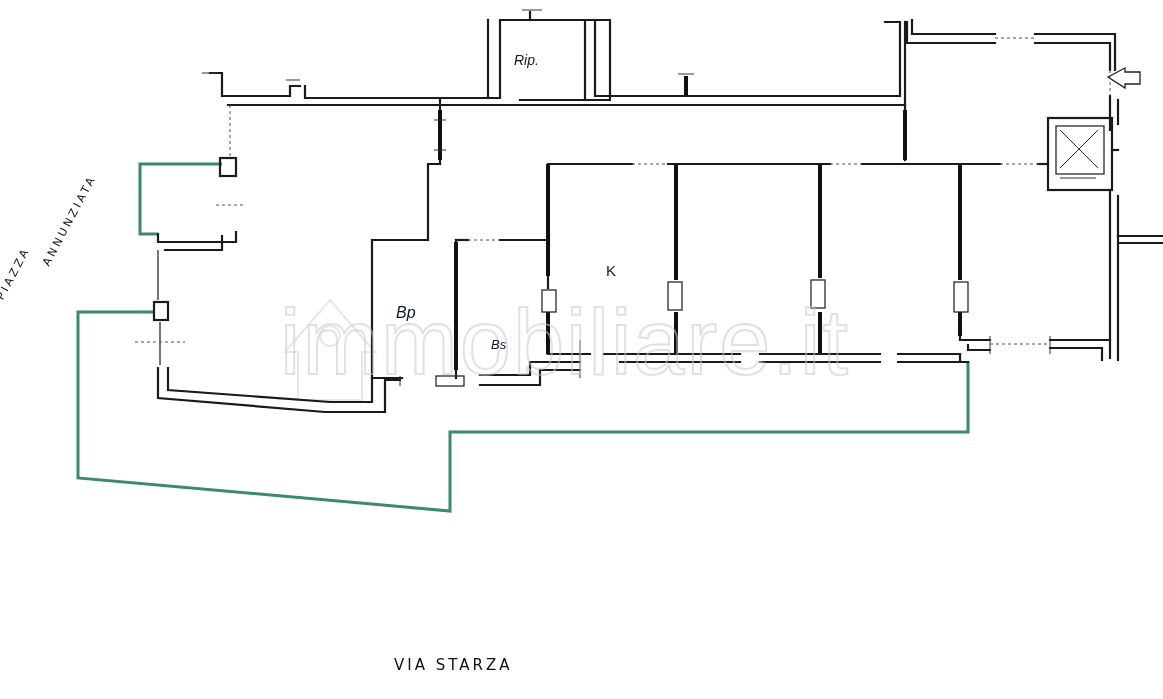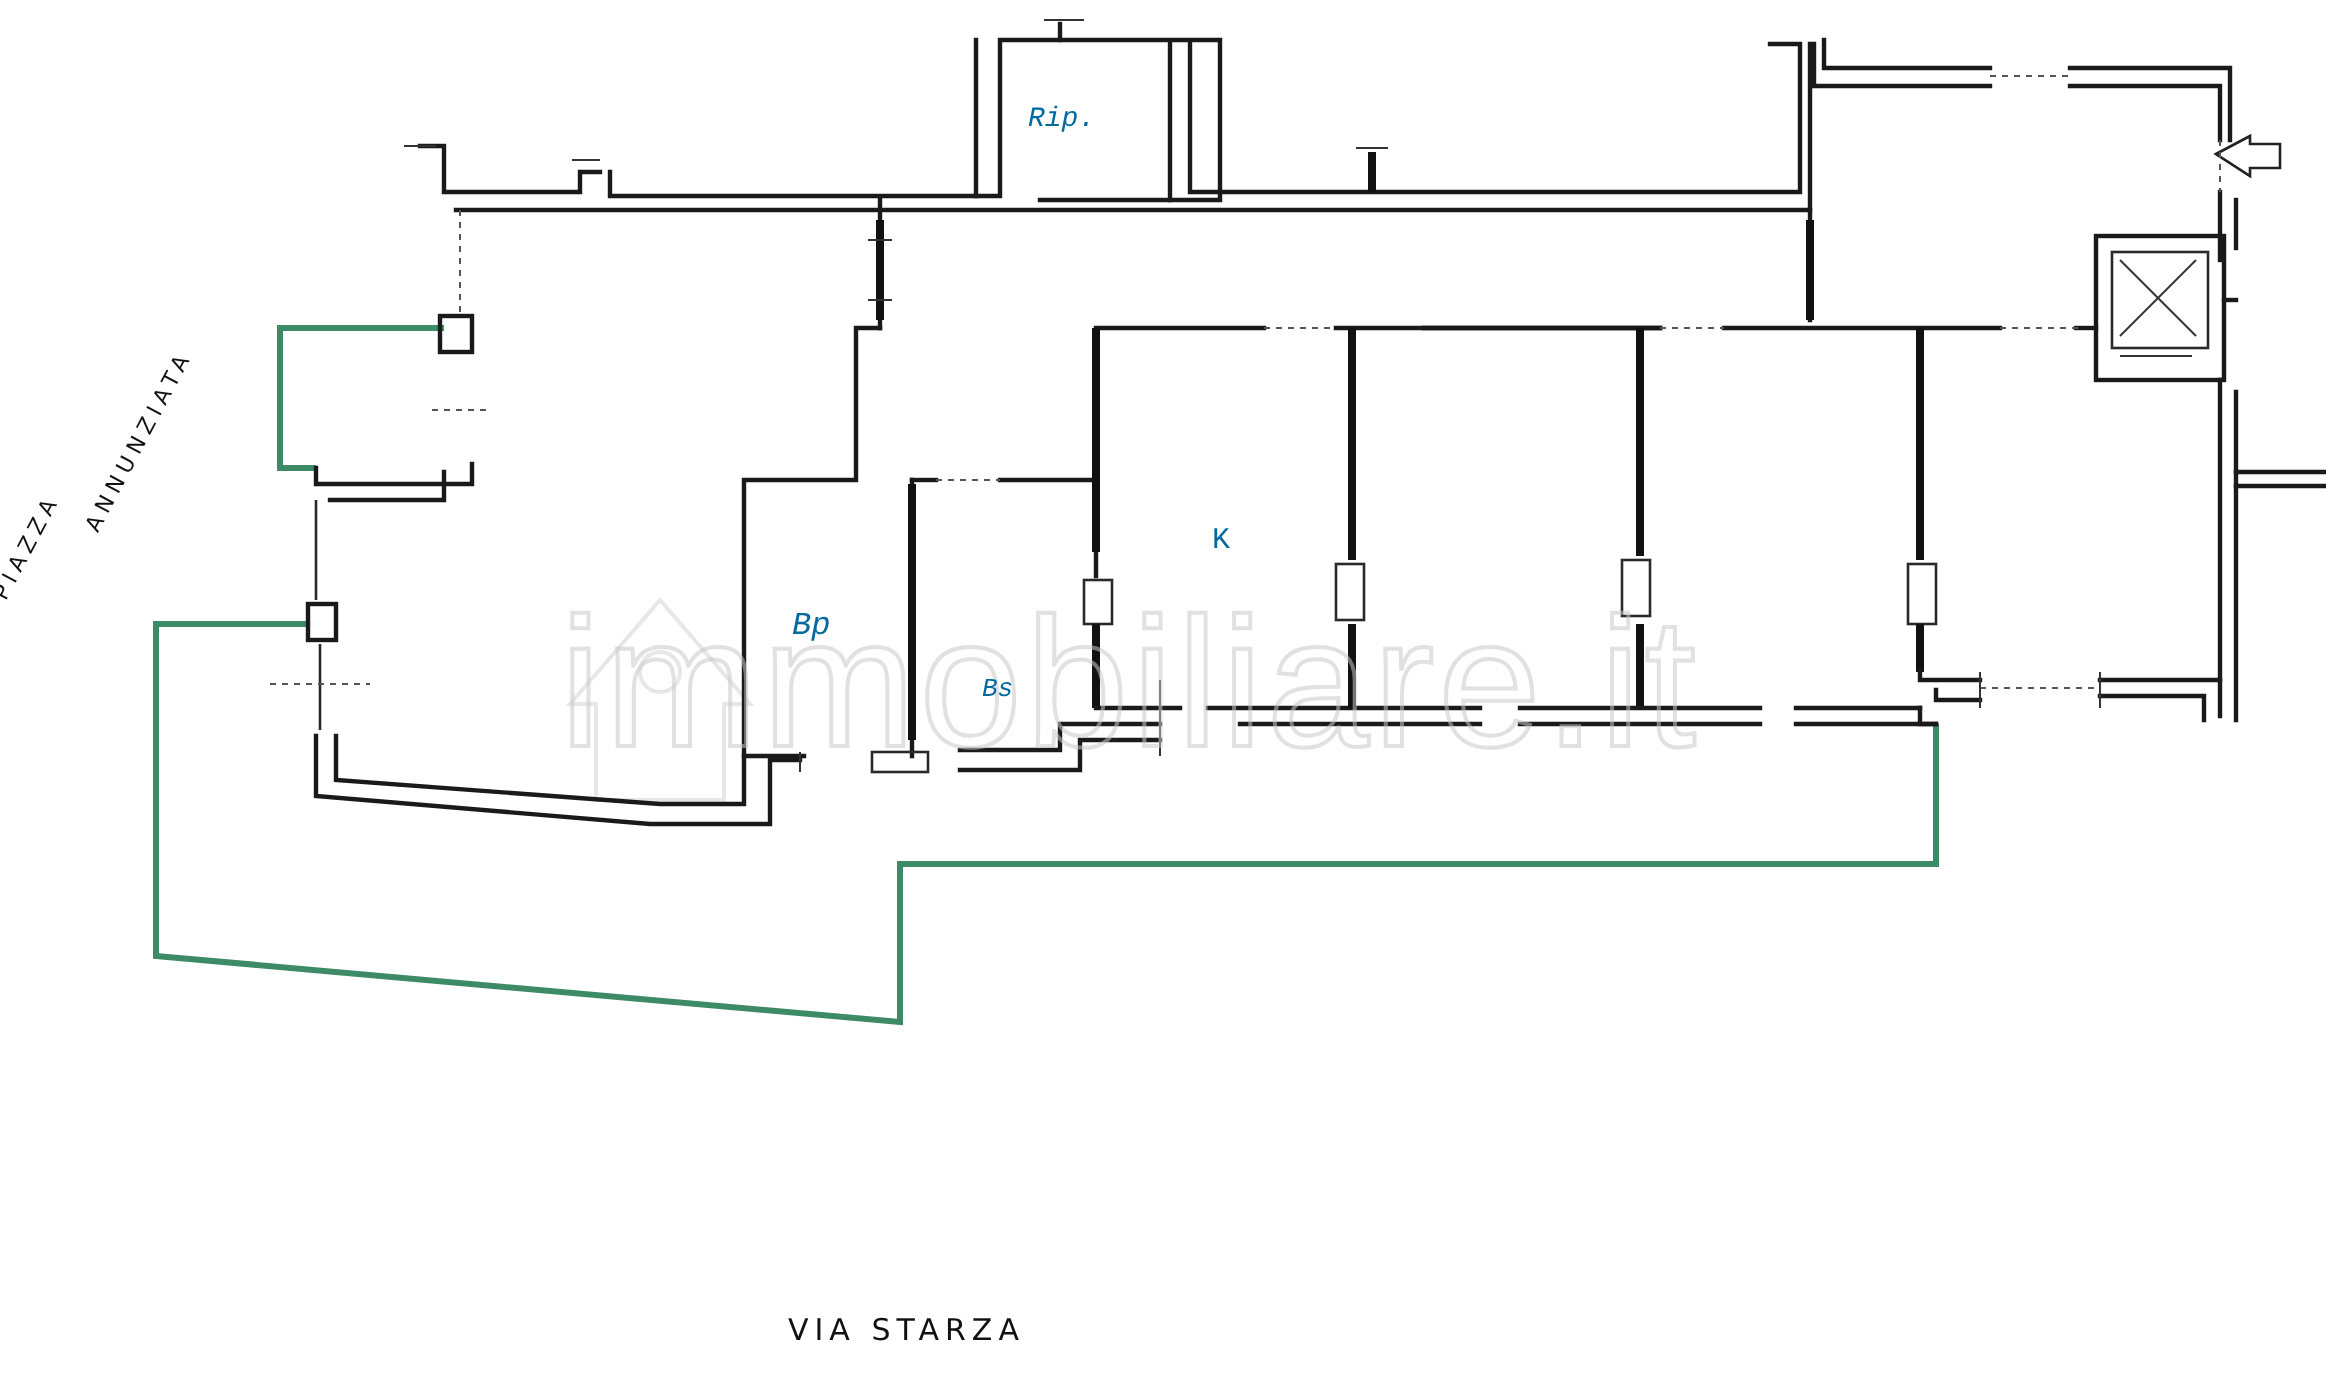--- a/index.html
+++ b/index.html
@@ -4,21 +4,21 @@
 <style>
   html, body { margin: 0; padding: 0; background: #ffffff; }
   body { width: 1163px; height: 699px; overflow: hidden; position: relative; font-family: "DejaVu Sans", sans-serif; }
   #plan { position: absolute; left: 0; top: 0; width: 1163px; height: 699px; }
   .wall { fill: none; stroke: #1a1a1a; stroke-width: 2.2; stroke-linecap: square; stroke-linejoin: miter; }
   .wall-thick { fill: none; stroke: #111; stroke-width: 4; }
   .wall-thin { fill: none; stroke: #2a2a2a; stroke-width: 1.3; }
   .dash { fill: none; stroke: #555; stroke-width: 1; stroke-dasharray: 3 3; }
   .tick { fill: none; stroke: #333; stroke-width: 1; }
   .green { fill: none; stroke: #3d8a66; stroke-width: 3; stroke-linejoin: miter; }
-  .label { position: absolute; font-family: Liberation Mono, monospace; color: #0369a1; font-style: italic; }
+  .label { position: absolute; font-family: Liberation Sans, sans-serif; color: #0f172a; font-style: italic; }
   .street { position: absolute; font-family: "DejaVu Sans", sans-serif; color: #111; letter-spacing: 3px; font-size: 15px; }
   .watermark { position: absolute; left: 280px; top: 296px; font-family: "Liberation Sans", sans-serif; font-weight: normal; font-size: 92px; color: transparent; -webkit-text-stroke: 2px rgba(200,200,200,0.55); letter-spacing: 2px; line-height: 1; }
 </style>
 </head>
 <body>
 
 <svg id="plan" viewBox="0 0 1163 699" xmlns="http://www.w3.org/2000/svg">
 
   <g opacity="0.35">
     <path d="M285 352 L330 300 L375 352 L362 352 L362 400 L298 400 L298 352 Z" fill="none" stroke="#bbb" stroke-width="2"></path>

